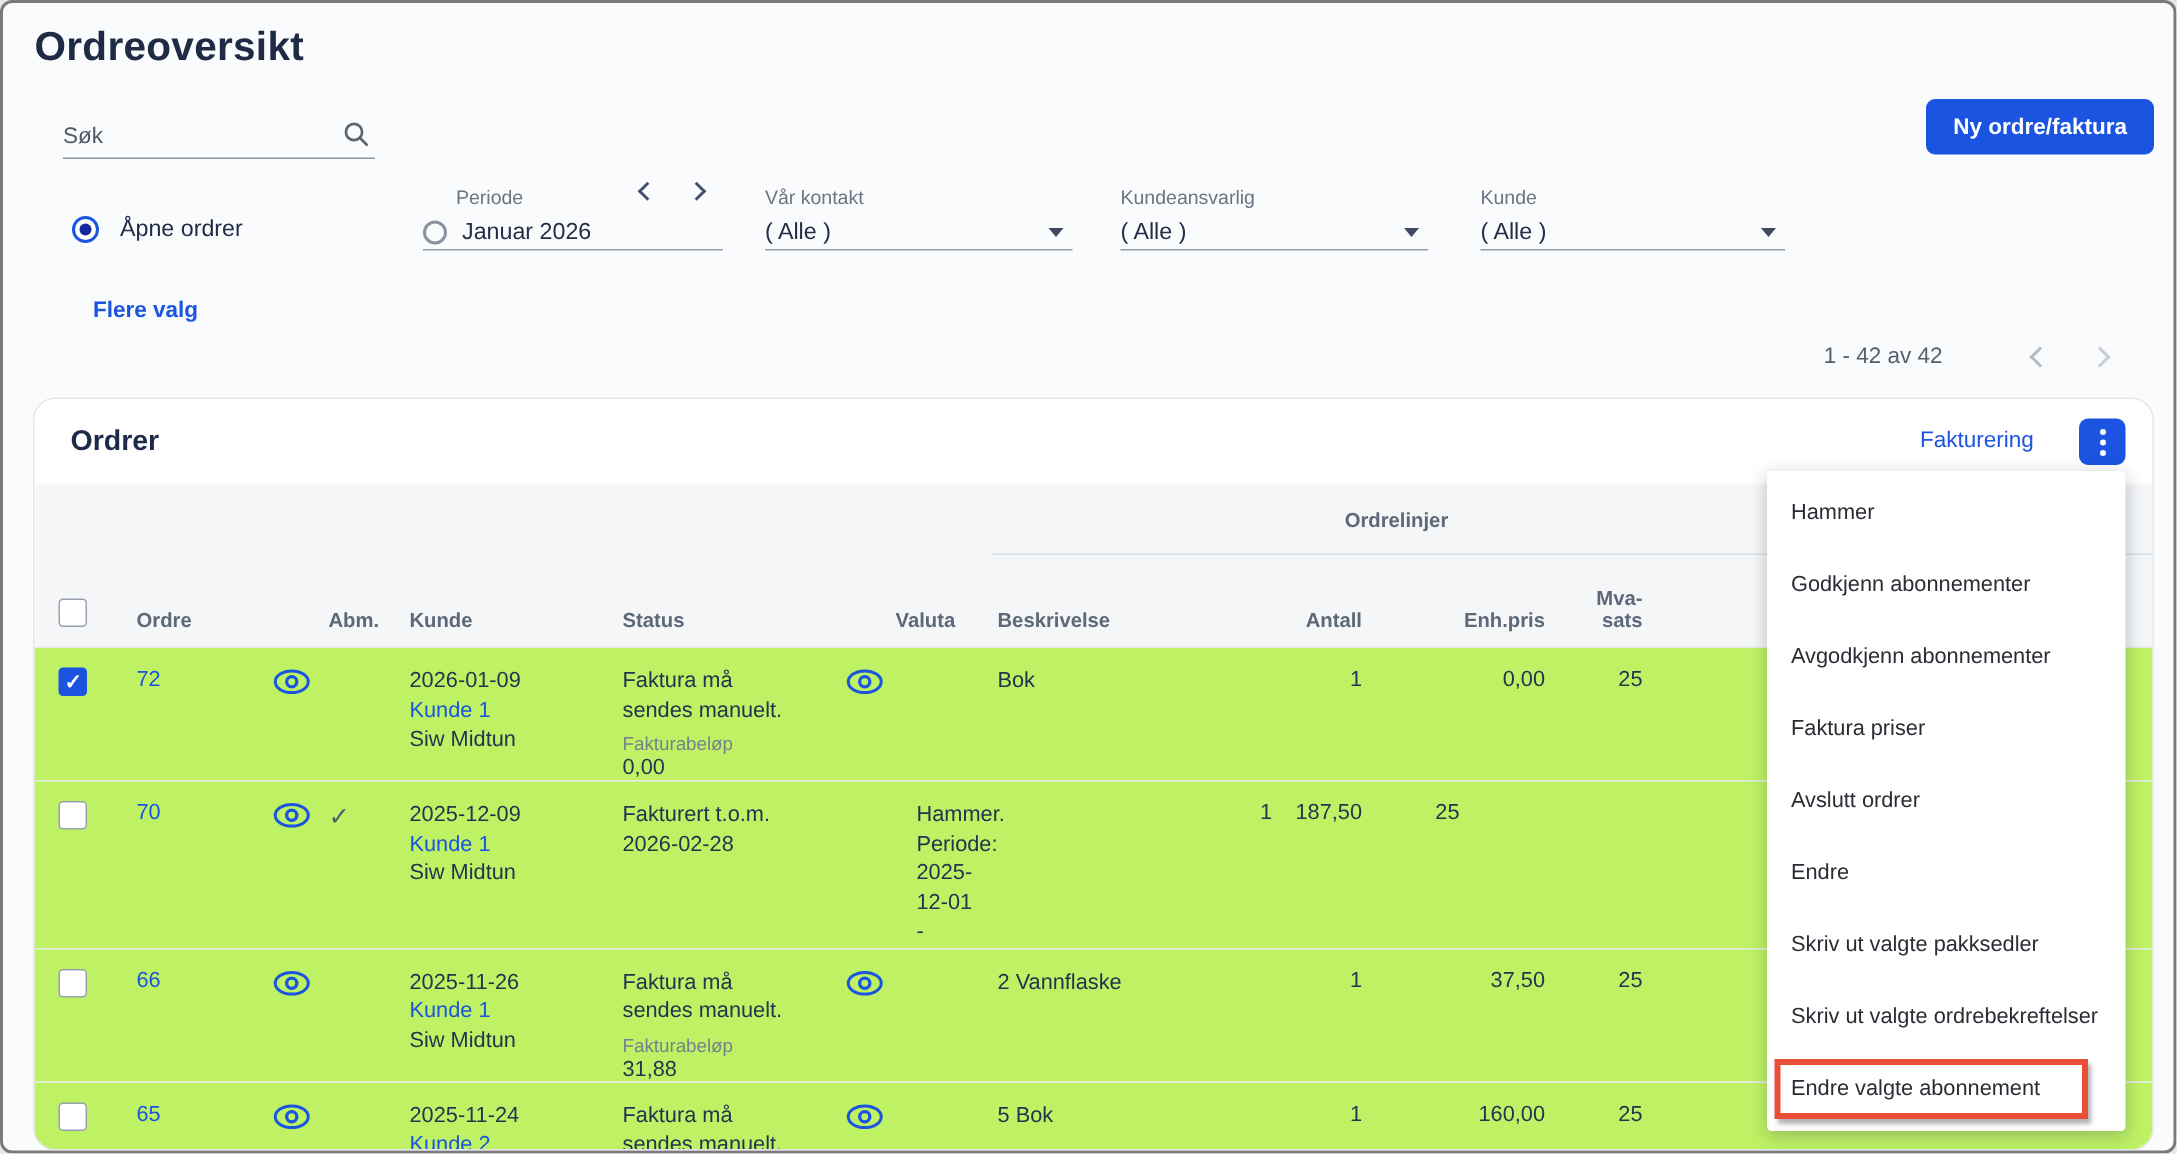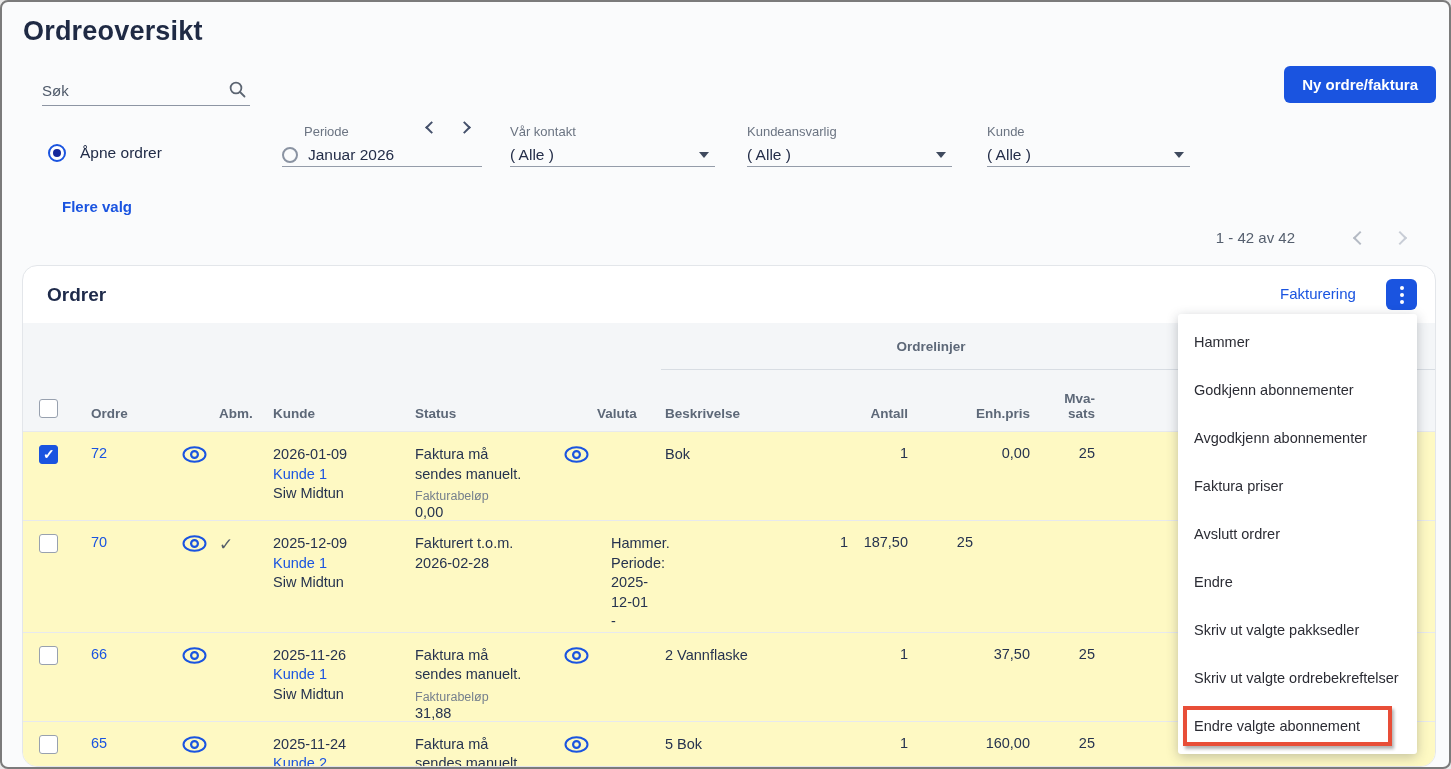--- a/index.html
+++ b/index.html
@@ -72,21 +72,21 @@
   .c-ordre { padding-left:22px; }
   .c-kunde { padding-left:12px; }
   .c-status { padding-left:8px; }
   .c-valuta { text-align:right; padding-right:18px; }
   .c-beskr { padding-left:14px; }
   .c-antall, .c-enh, .c-mva { text-align:right; padding-right:13px; }
   .c-mva { white-space:normal; width:65px; }
   .c-eye, .c-eye2, .c-abm { text-align:left; }
   .c-eye { text-align:center; }
 
-  .t-row { border-top:1px solid #e7e9ee; padding-top:13px; align-items:start; font-size:14.5px; color:#26334f; background:#fef9c3; }
+  .t-row { border-top:1px solid #e7e9ee; padding-top:13px; align-items:start; font-size:14.5px; color:#26334f; background:#bef264; }
   .t-row .c-cb { padding-left:16px; }
   .cb { display:inline-block; width:19px; height:19px; border:1.5px solid #98a1af; border-radius:3px; background:#fff; position:relative; cursor:pointer; }
   .cb.checked { background:#1a54e0; border-color:#1a54e0; }
   .cb.checked::after { content:"✓"; position:absolute; left:3px; top:0px; color:#fff; font-size:14px; font-weight:700; }
   .order-link, .customer-link { color:#1a54e0; text-decoration:none; cursor:pointer; font-size:14.5px; }
   .c-eye, .c-eye2 { padding-top:1px; text-align:center; }
   .abm-check { color:#555e6b; font-size:17px; }
   .kunde-date { line-height:19px; }
   .c-kunde div, .c-kunde a { display:block; line-height:19.5px; }
   .status-text { max-width:112px; line-height:19.5px; }

